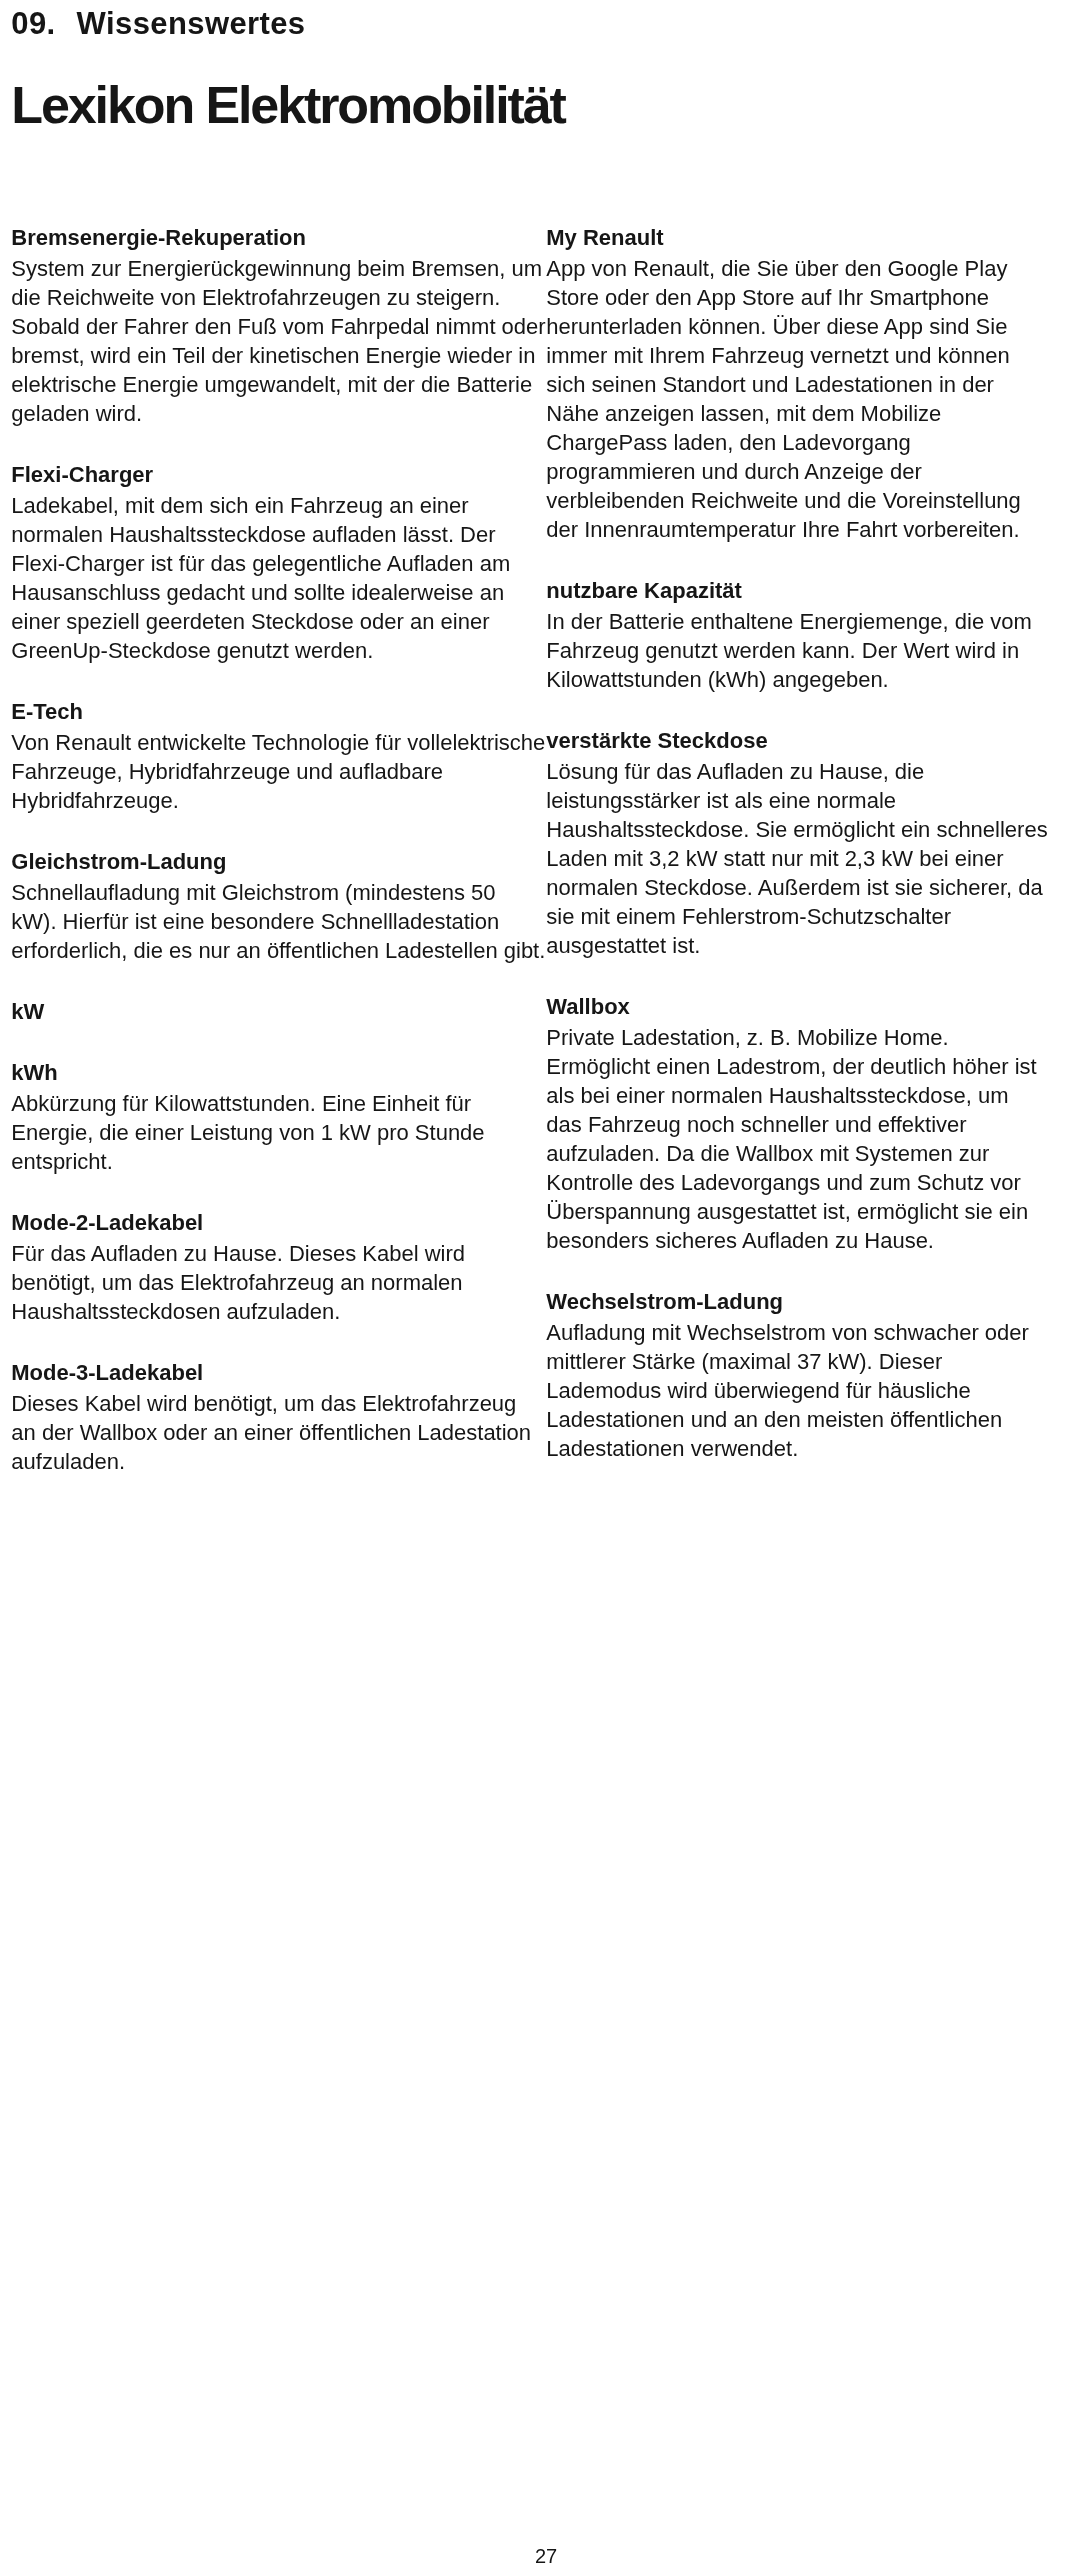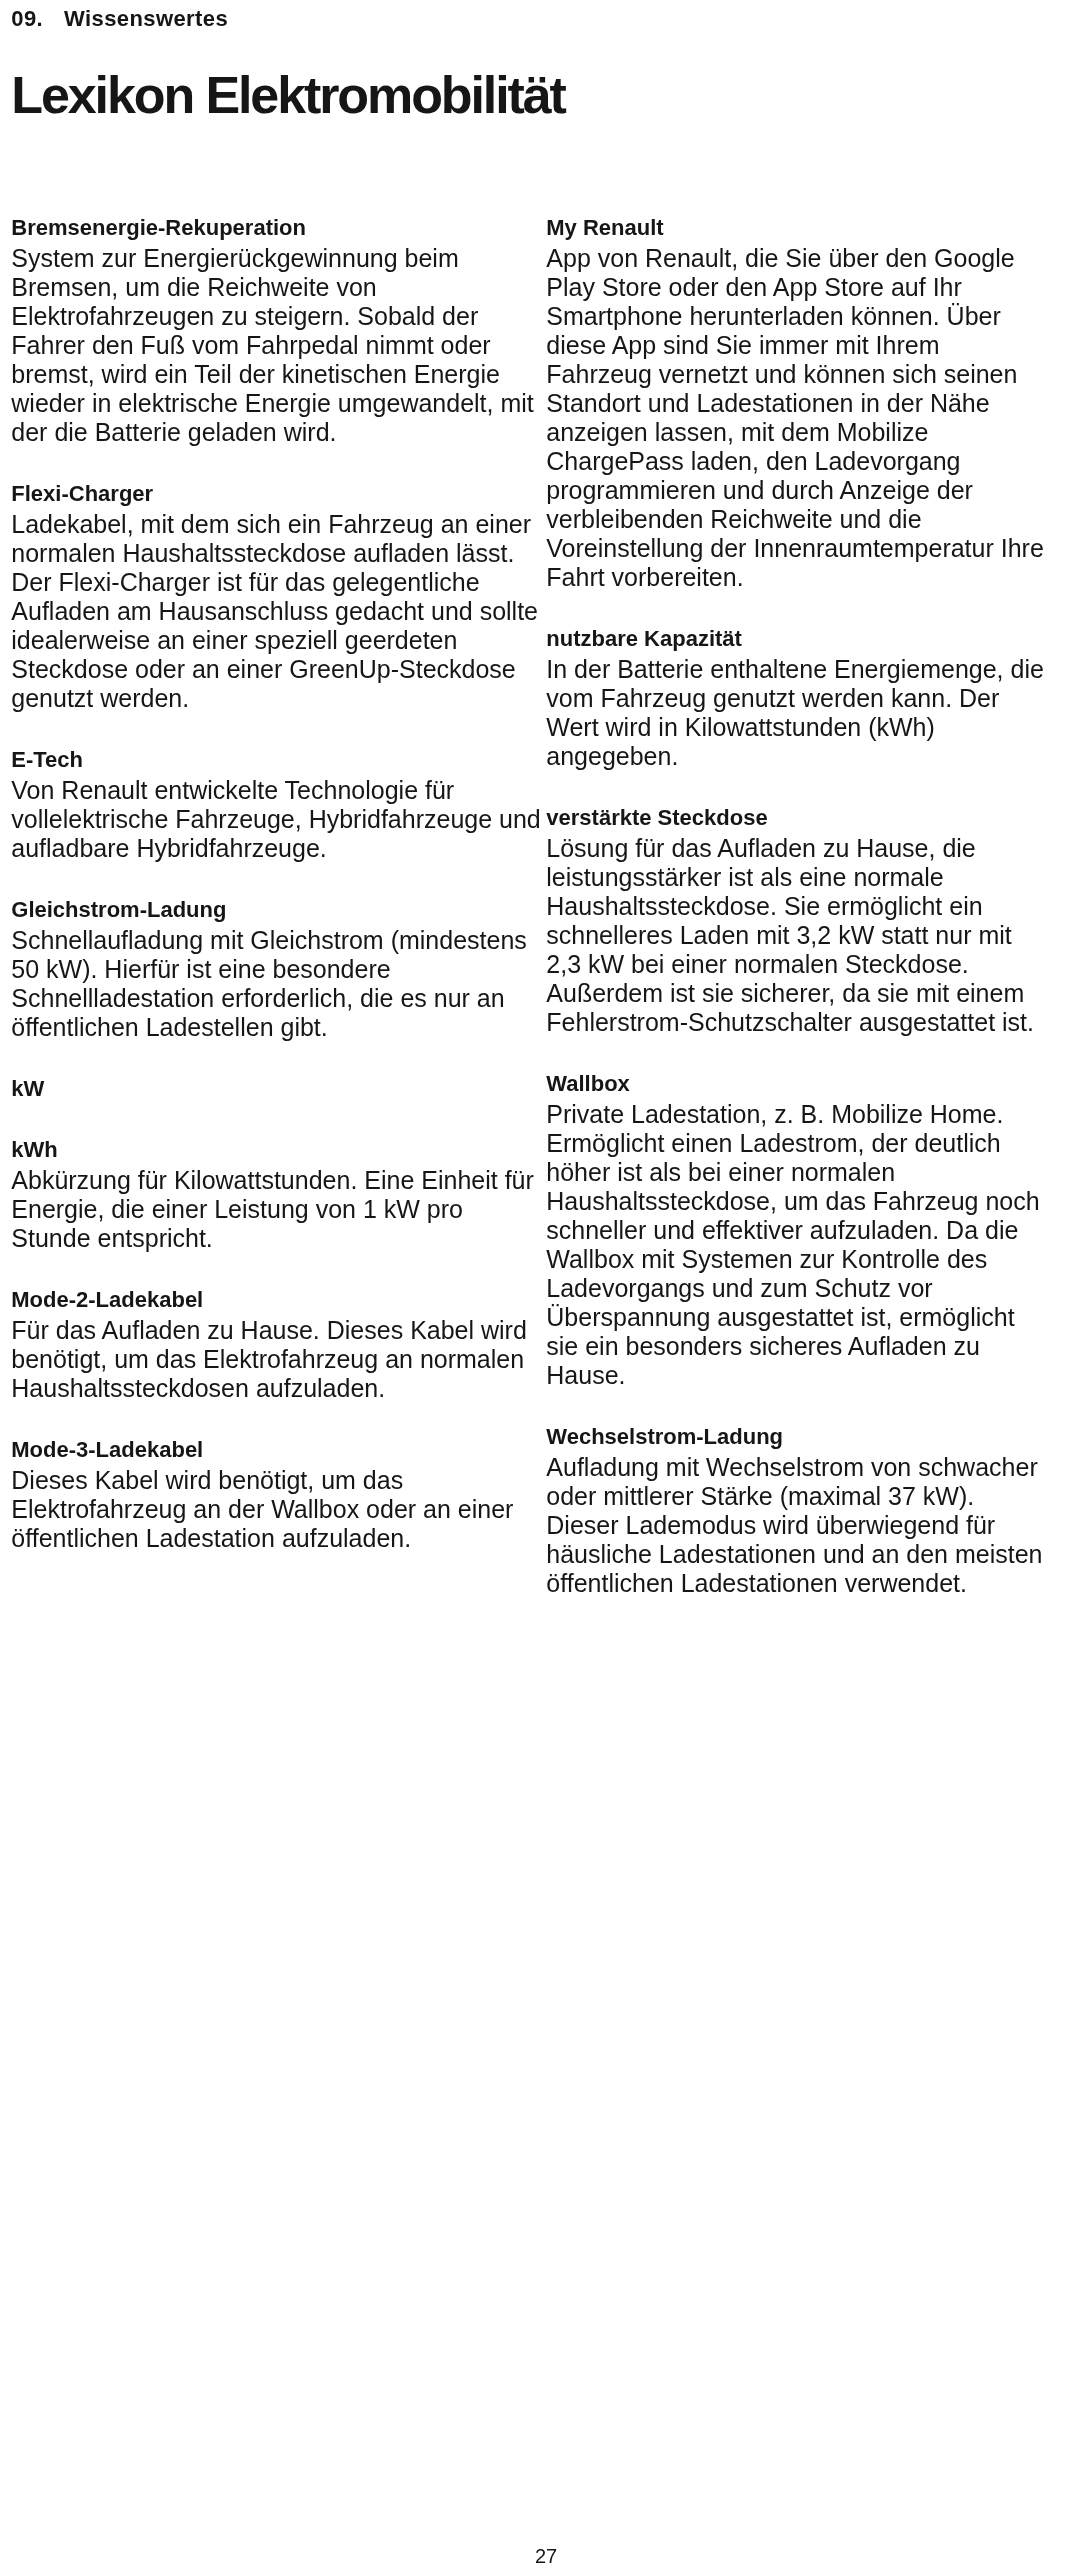--- a/index.html
+++ b/index.html
@@ -14,21 +14,21 @@
     font-family: "Liberation Sans", "DejaVu Sans", sans-serif;
     color: #161616;
     -webkit-font-smoothing: antialiased;
   }
   .page {
     padding: 7px 28px 0 11.3px;
     box-sizing: border-box;
     width: 100%;
   }
   .section-header {
-    font-size: 22px;
+    font-size: 31px;
     font-weight: bold;
     letter-spacing: 0.4px;
     line-height: 1.1;
   }
   .section-number {
     margin-right: 21px;
   }
   .page-title {
     font-size: 52px;
     font-weight: bold;
@@ -47,21 +47,21 @@
   .entry {
     margin-bottom: 32px;
   }
   .term {
     font-size: 22px;
     font-weight: bold;
     line-height: 29px;
     margin: 0 0 2.1px 0;
   }
   .definition {
-    font-size: 25px;
+    font-size: 22px;
     font-weight: normal;
     line-height: 29px;
     margin: 0;
   }
   .footer {
     position: absolute;
     bottom: 10px;
     left: 0;
     width: 100%;
     text-align: center;

